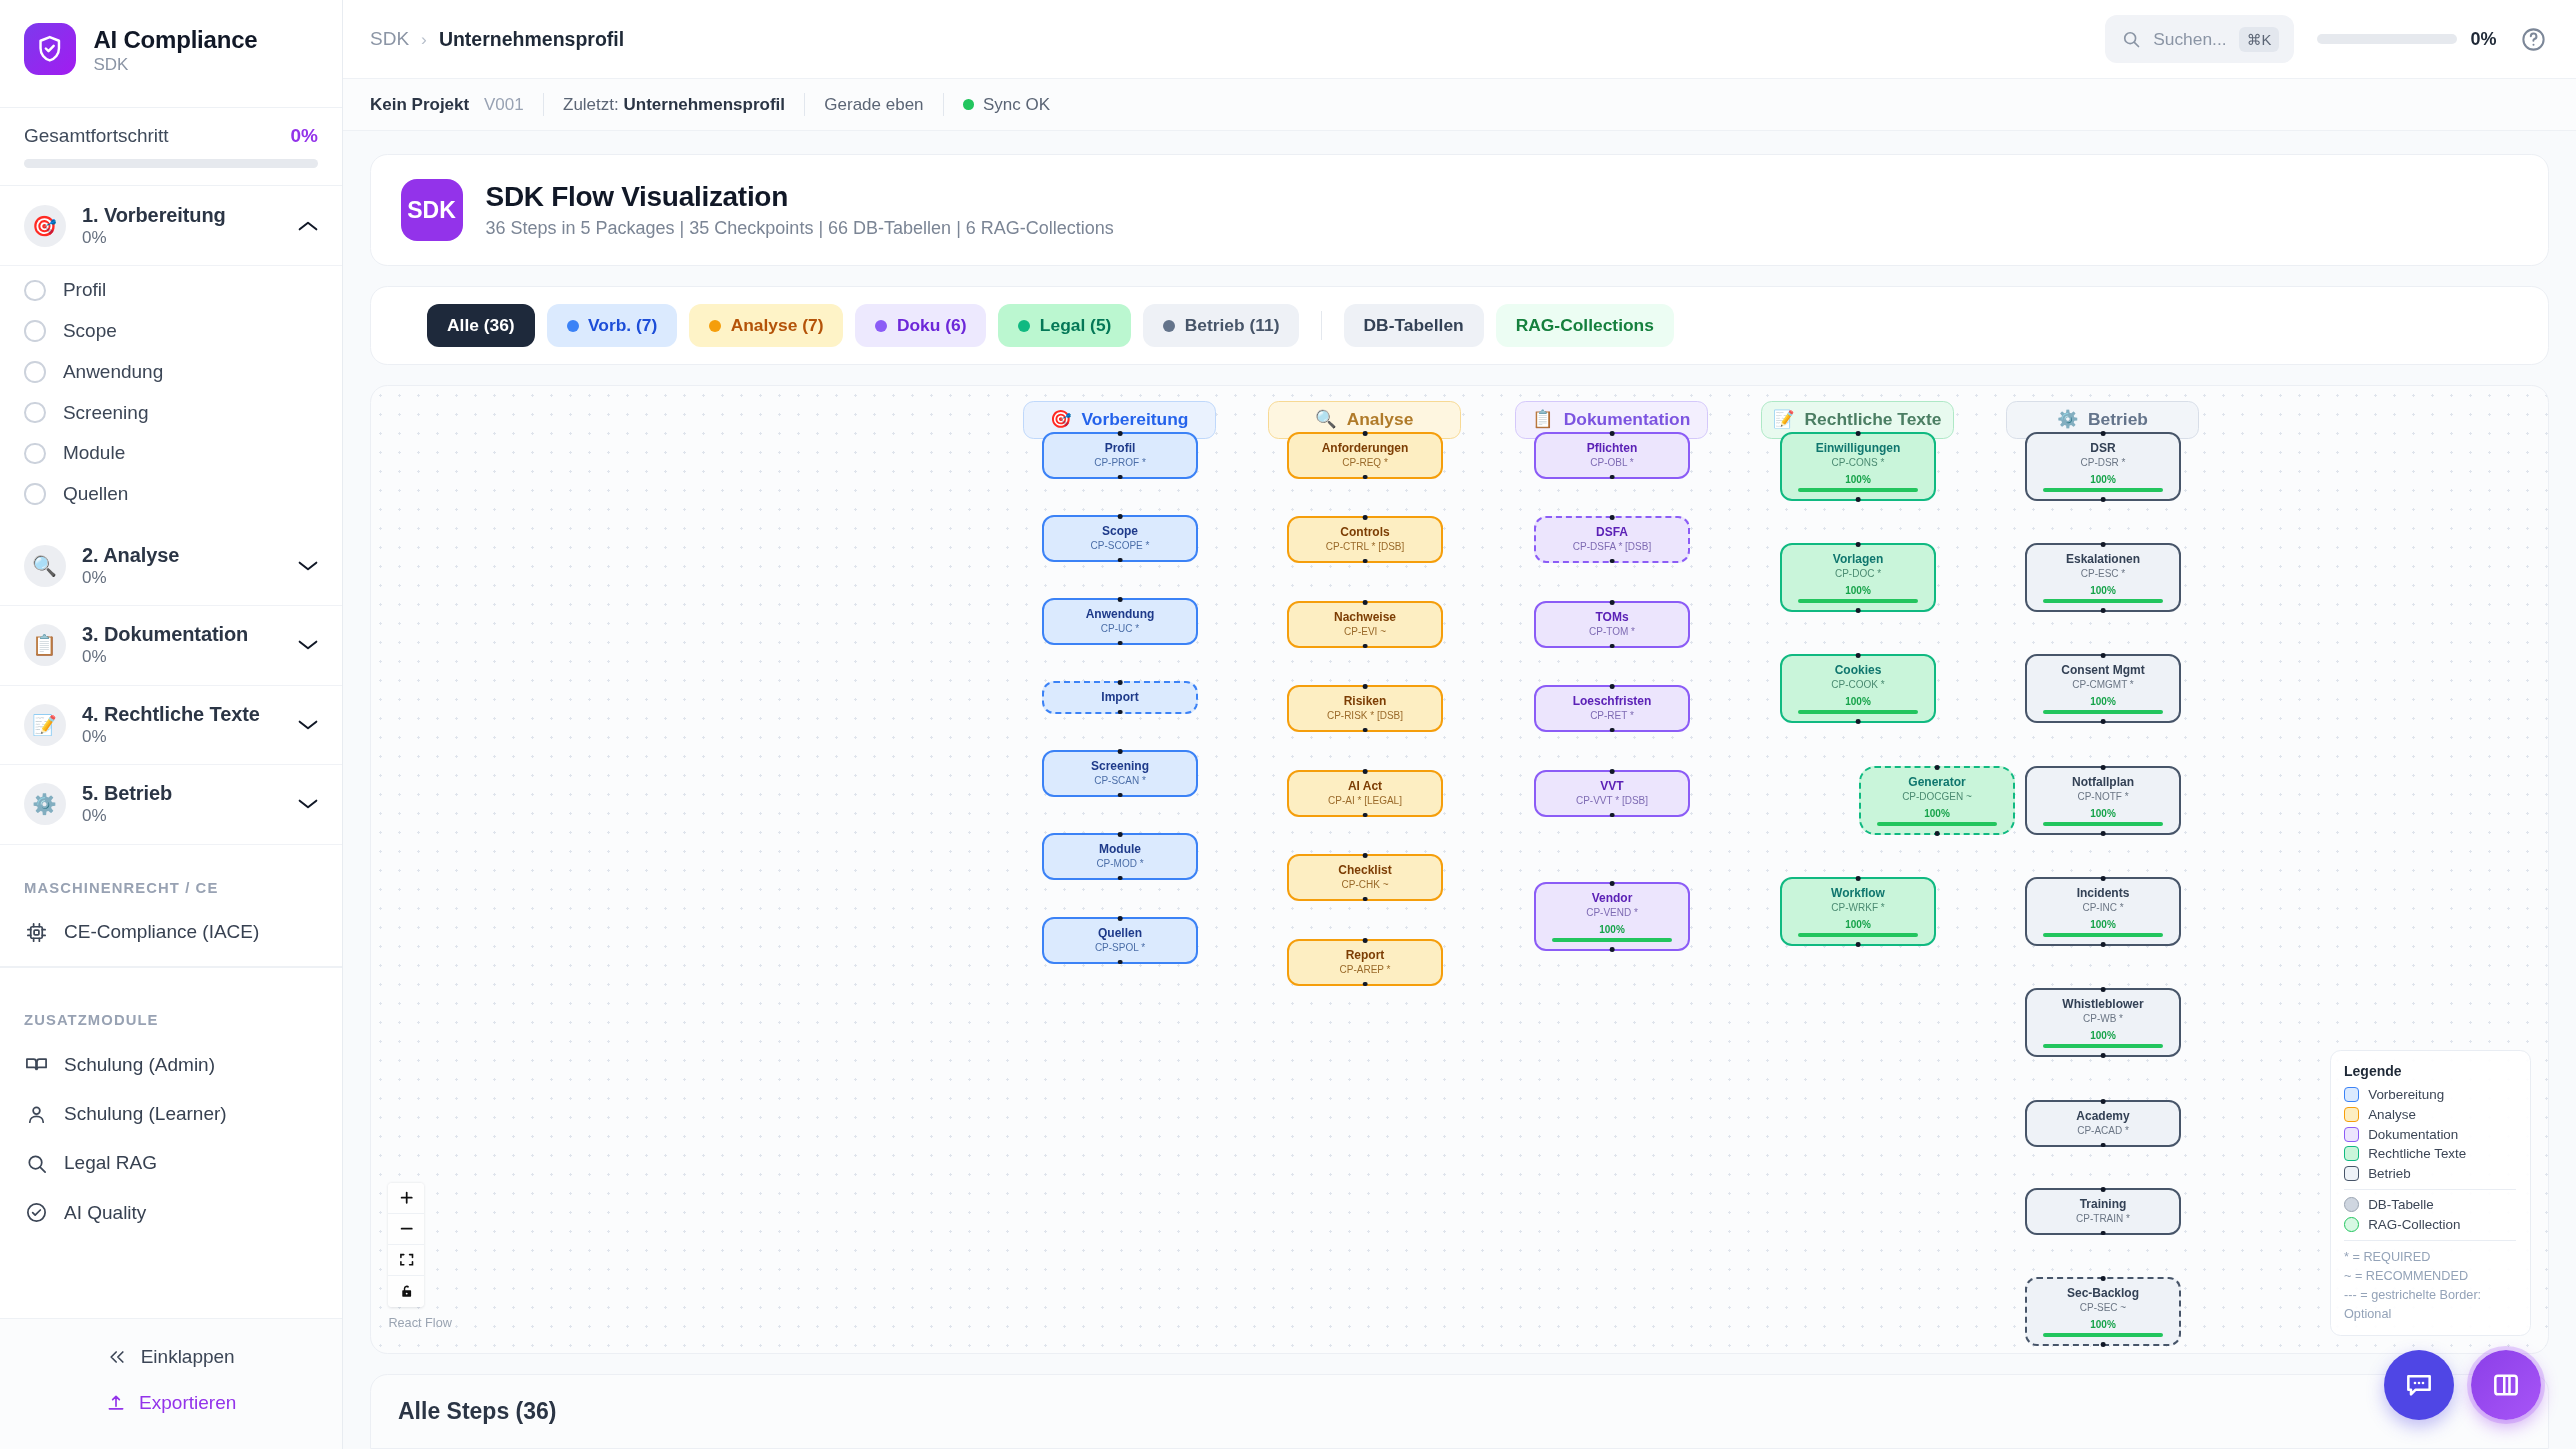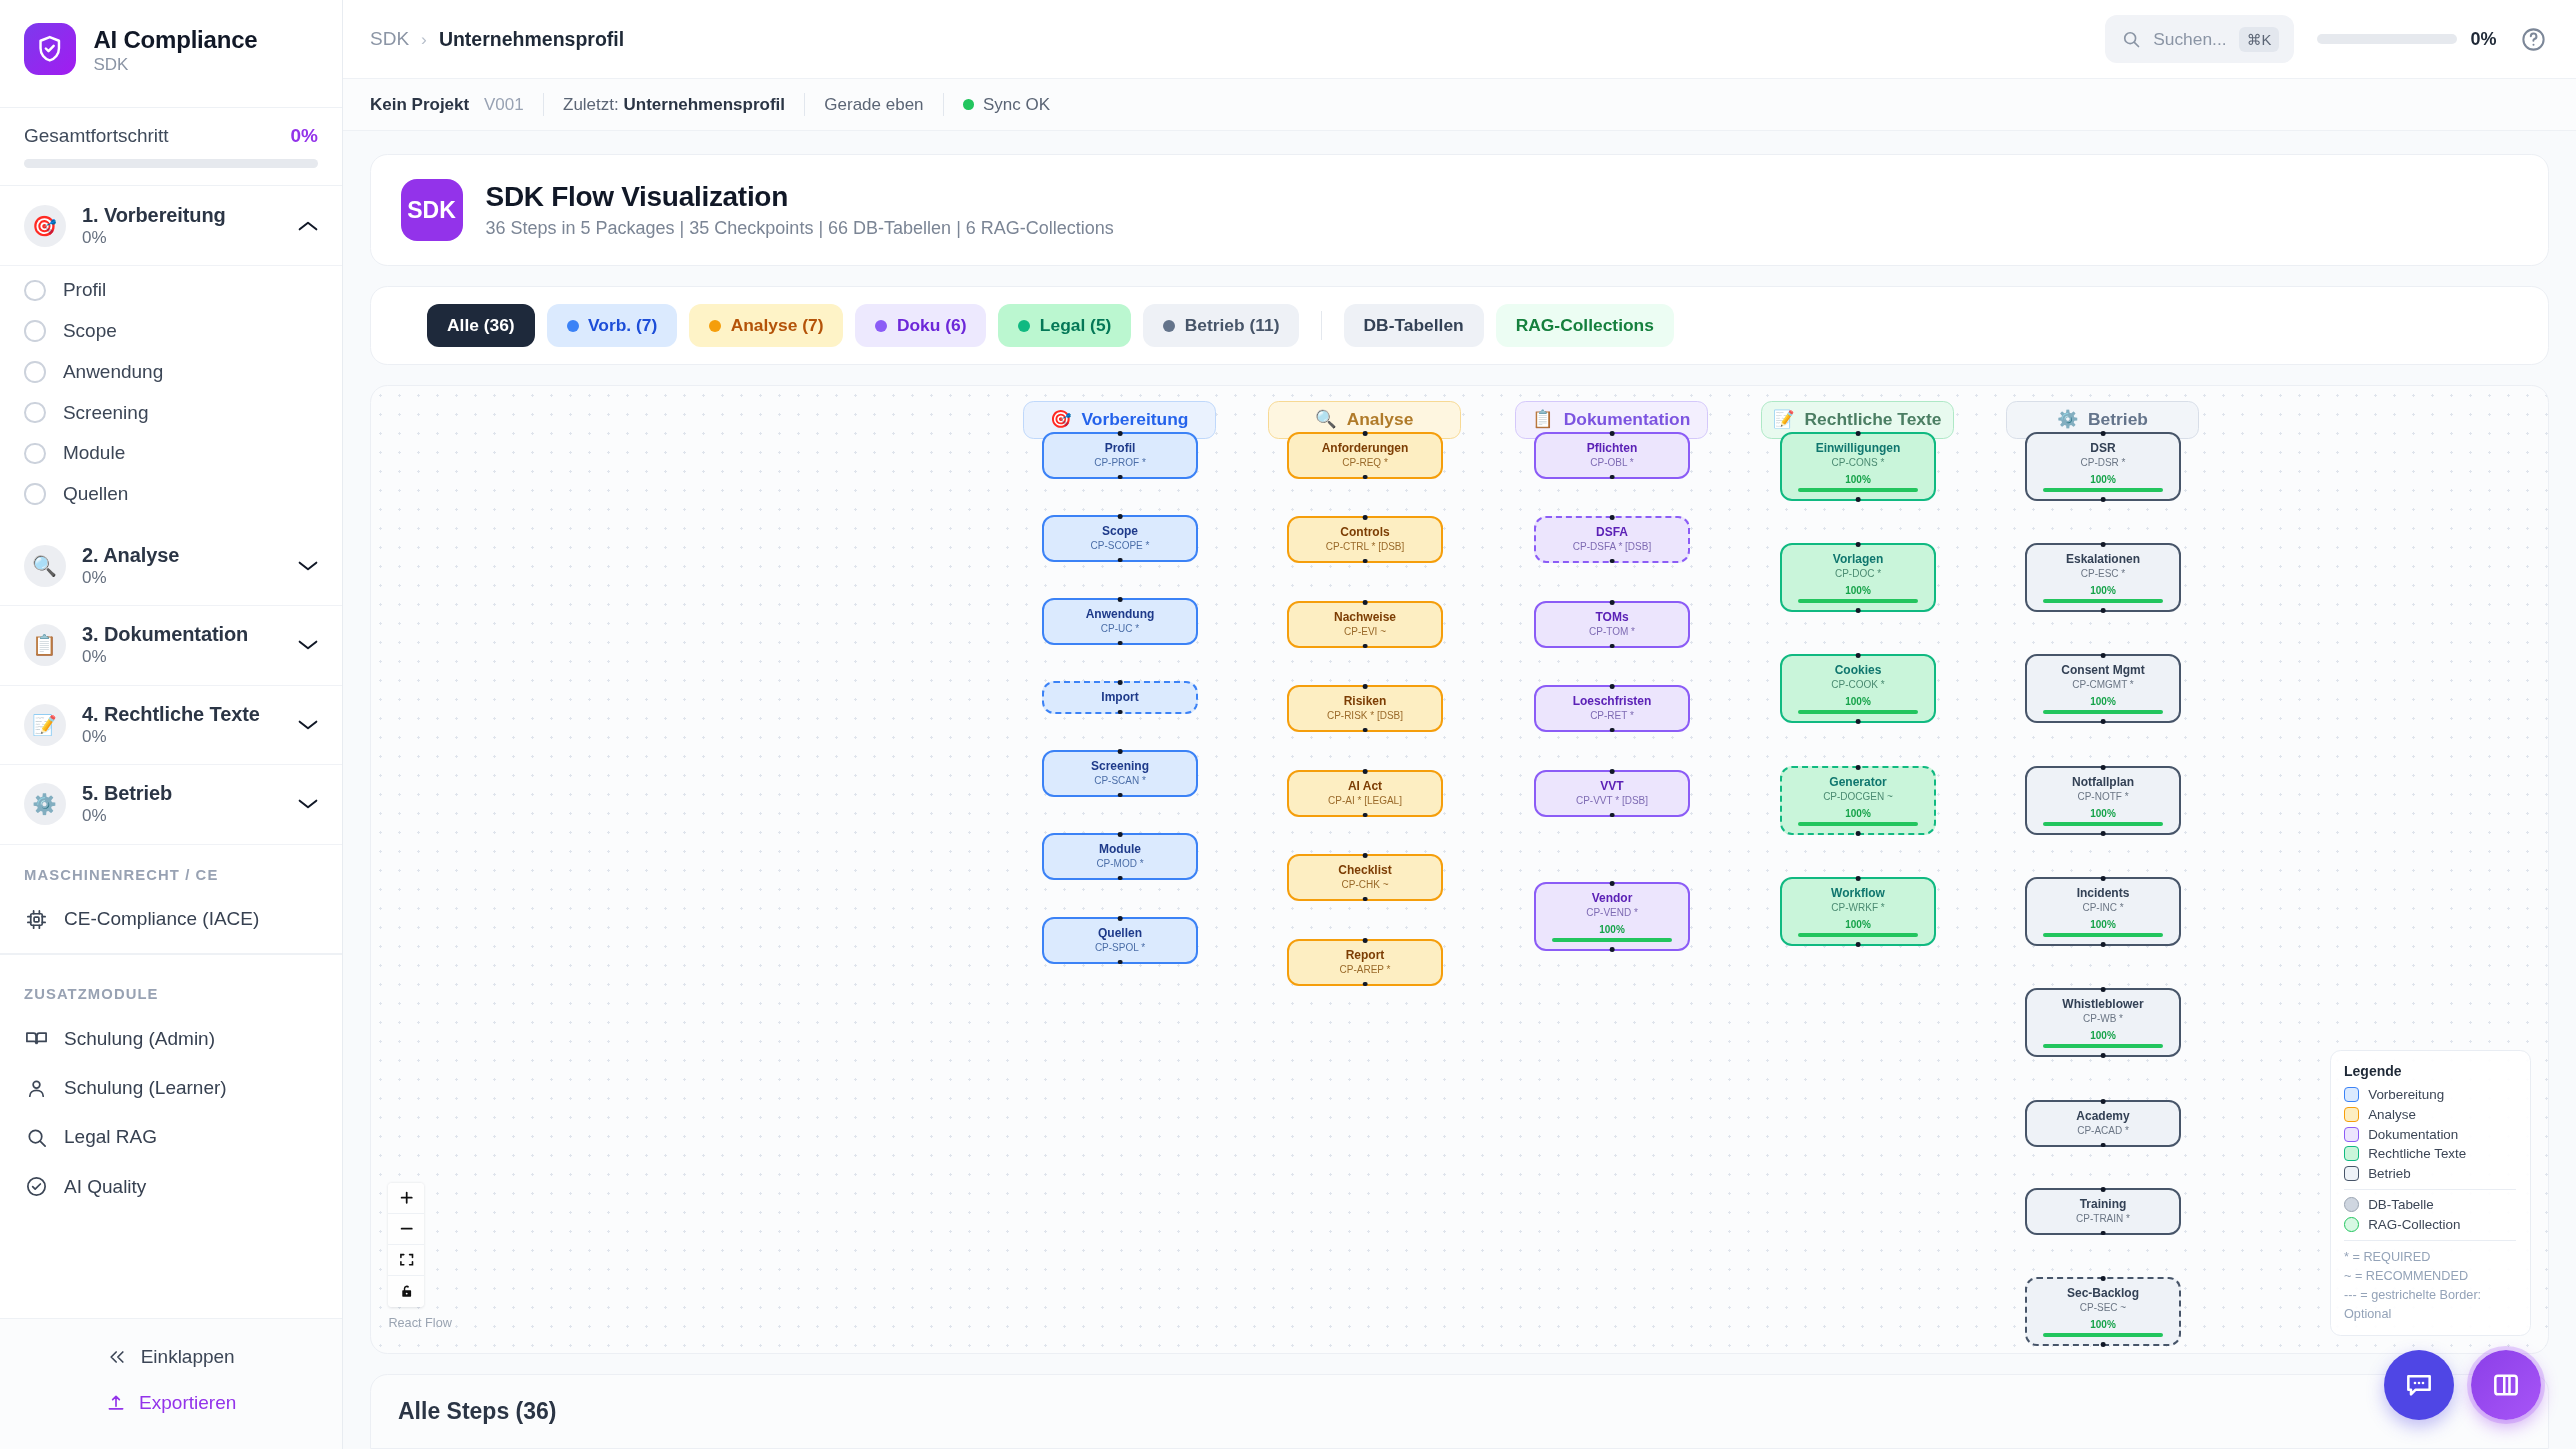--- a/index.html
+++ b/index.html
@@ -48,21 +48,21 @@
   .sb-phase-pct { font-size: 17px; color: #66707f; }
   .chev { width: 20px; height: 12px; flex: 0 0 20px; }
 
   .sb-steps { padding: 4px 0 12px 0; }
   .sb-step { display: flex; align-items: center; gap: 17.4px; padding: 9.4px 24px 9.4px 24px; cursor: pointer; }
   .sb-step-radio { width: 21.5px; height: 21.5px; border-radius: 50%; border: 2px solid #ccd2dc; flex: 0 0 21.5px; }
   .sb-step-label { font-size: 19px; color: #3c4656; }
 
   .sb-section-head {
     font-size: 14.8px; letter-spacing: 1.1px; color: #98a2b3; font-weight: 600;
-    padding: 22px 24px 12px 24px;
+    padding: 35px 24px 12px 24px;
   }
   .sb-link { display: flex; align-items: center; gap: 16px; padding: 12.7px 24px; cursor: pointer; }
   .sb-link-ic { width: 24px; height: 24px; flex: 0 0 24px; color: #3c4656; display:flex; align-items:center; justify-content:center;}
   .sb-link-ic svg { width: 23px; height: 23px; }
   .sb-link-label { font-size: 19px; color: #374151; }
   .sb-divider { height: 1.3px; background: #eef1f5; margin: 9.4px 0; }
 
   .sb-footer { margin-top: auto; border-top: 1.3px solid #eef1f5; background: #fbfcfd; padding: 14.8px 0 23px 0; }
   .sb-footer-btn { display: flex; align-items: center; justify-content: center; gap: 13.4px; padding: 12px 0; cursor: pointer; }
   .sb-footer-btn .lbl { font-size: 19px; color: #3c4656; }
@@ -679,21 +679,21 @@
               <span class="port b"></span>
             </div>
             <div class="node n-legal" style="left: 1409px; top: 268px;">
               <span class="port t"></span>
               <div class="nt">Cookies</div>
               <div class="nc">CP-COOK *</div>
               <div class="np">100%</div>
               <div class="nbar"></div>
               <span class="port b"></span>
             </div>
-            <div class="node n-legal dashed" style="left: 1409px; top: 380px;">
+            <div class="node n-legal dashed" style="left: 1488px; top: 380px; border-radius: 16px;">
               <span class="port t"></span>
               <div class="nt">Generator</div>
               <div class="nc">CP-DOCGEN ~</div>
               <div class="np">100%</div>
               <div class="nbar"></div>
               <span class="port b"></span>
             </div>
             <div class="node n-legal" style="left: 1409px; top: 491px;">
               <span class="port t"></span>
               <div class="nt">Workflow</div>

